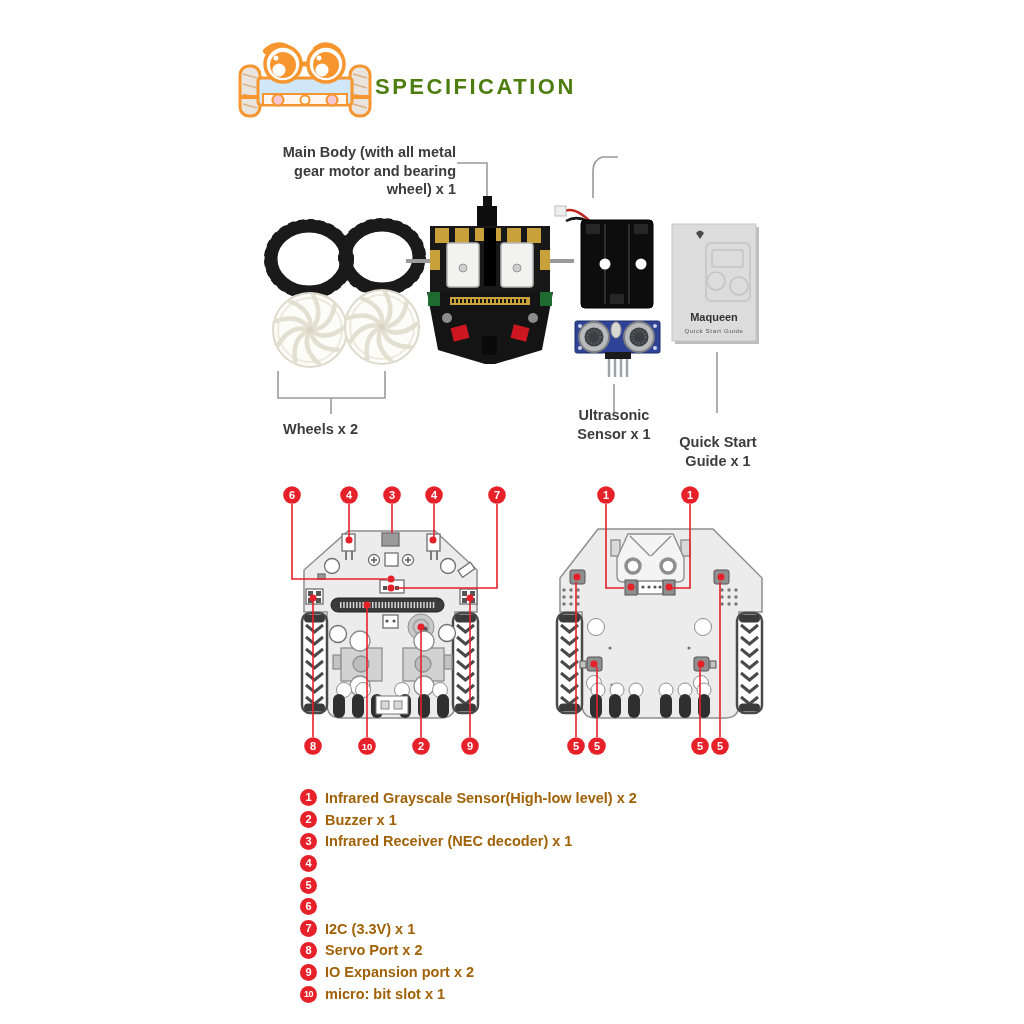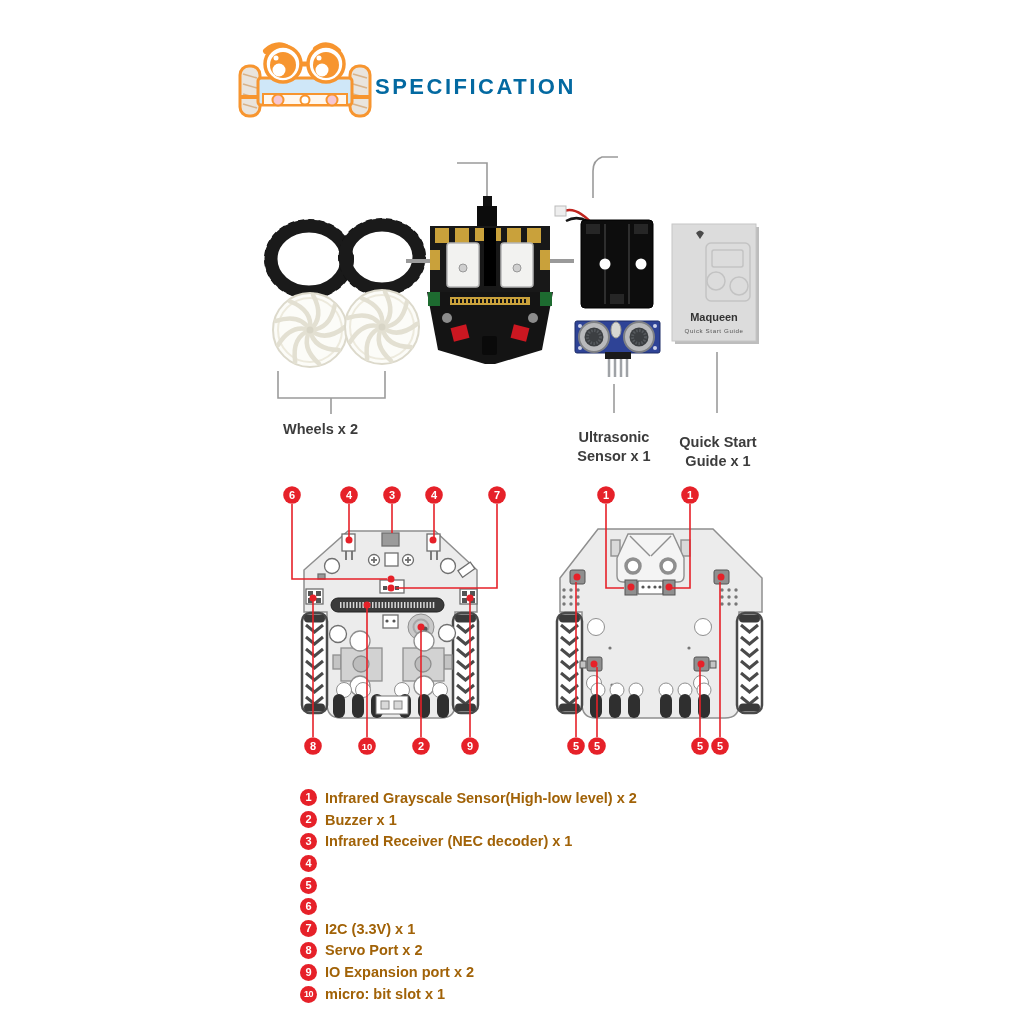--- a/index.html
+++ b/index.html
@@ -1,25 +1,25 @@
 <!DOCTYPE html>
 <html><head>
 <meta charset="utf-8">
 <style>
   html,body{margin:0;padding:0;background:#fff;}
   .page{position:relative;width:1024px;height:1024px;background:#ffffff;overflow:hidden;
         font-family:"Liberation Sans",sans-serif;}
   .abs{position:absolute;}
   .title{position:absolute;left:375px;top:74px;font-size:22px;font-weight:bold;
-         letter-spacing:2.5px;color:#0369a1;}
+         letter-spacing:2.5px;color:#4d7c0f;}
   .lbl{position:absolute;font-weight:bold;color:#3c3c3c;font-size:14.5px;line-height:18.5px;}
   .lbl-main{left:260px;top:143px;width:196px;text-align:right;}
   .lbl-batt{left:622px;top:130px;text-align:left;}
   .lbl-wheels{left:283px;top:420px;width:96px;text-align:left;}
-  .lbl-ultra{left:566px;top:428px;width:96px;text-align:center;}
+  .lbl-ultra{left:566px;top:406px;width:96px;text-align:center;}
   .lbl-guide{left:669px;top:417px;width:98px;text-align:center;margin-top:16px;}
   .legend{position:absolute;left:300px;top:787px;}
   .legend-row{display:flex;align-items:center;height:21.8px;}
   .badge{flex:0 0 17px;width:17px;height:17px;border-radius:50%;background:#E62129;color:#fff;
          font-size:11px;font-weight:bold;display:flex;align-items:center;justify-content:center;
          margin-right:8px;line-height:1;}
   .legend-row:nth-child(10) .badge{font-size:9px;letter-spacing:-0.5px;}
   .legend-text{font-size:14.5px;font-weight:bold;color:#a16207;white-space:nowrap;}
   svg text{font-family:"Liberation Sans",sans-serif;}
 </style>
@@ -186,20 +186,21 @@
         <rect x="712" y="250" width="31" height="17" rx="2"></rect>
         <circle cx="716" cy="281" r="9"></circle>
         <circle cx="739" cy="286" r="9"></circle>
       </g>
       <path d="M696,233 q4,-5 8,0 l-4,6 z" fill="#4a4a4a"></path>
       <text x="714" y="321" font-size="11" font-weight="bold" fill="#333" text-anchor="middle">Maqueen</text>
       <text x="714" y="333" font-size="6.2" letter-spacing="0.6" fill="#555" text-anchor="middle">Quick Start Guide</text>
     </g>
   </svg>
 
+  <div class="lbl lbl-main">Main Body (with all metal gear motor and bearing wheel) x 1</div>
   <div class="lbl lbl-wheels">Wheels x 2</div>
   <div class="lbl lbl-ultra">
     <div>Ultrasonic</div>
     <div>Sensor x 1</div>
   </div>
   <div class="lbl lbl-guide">
     <div>Quick Start</div>
     <div>Guide x 1</div>
   </div>
 

